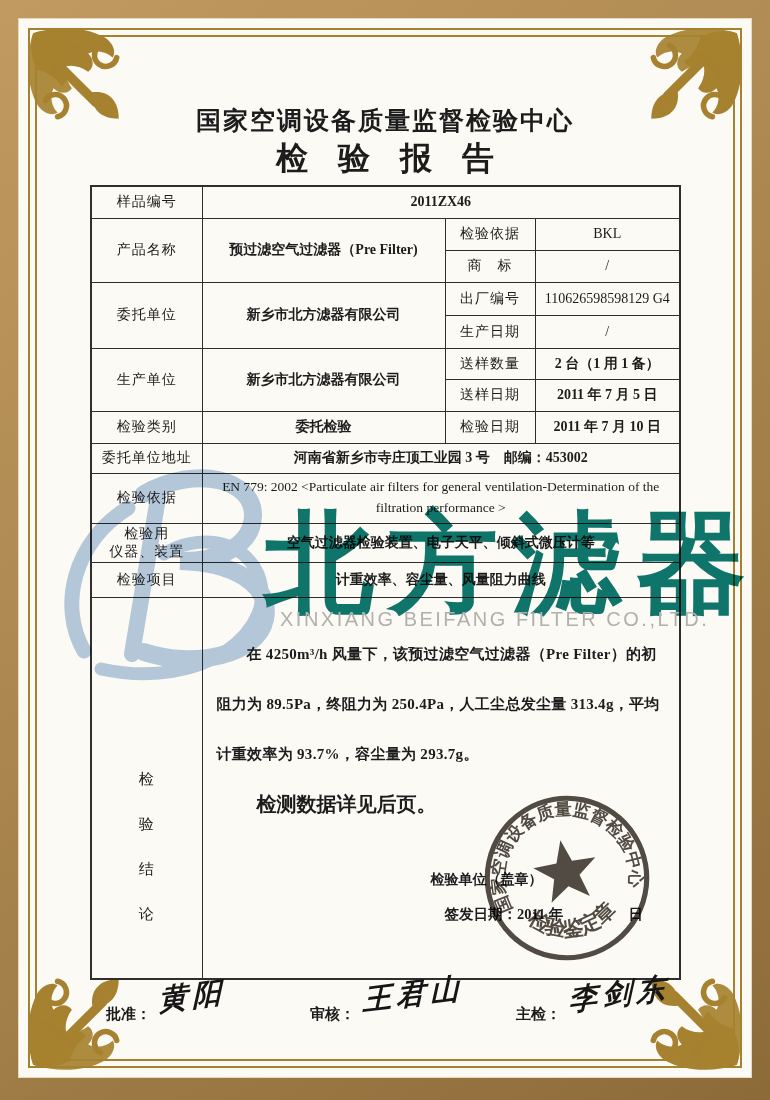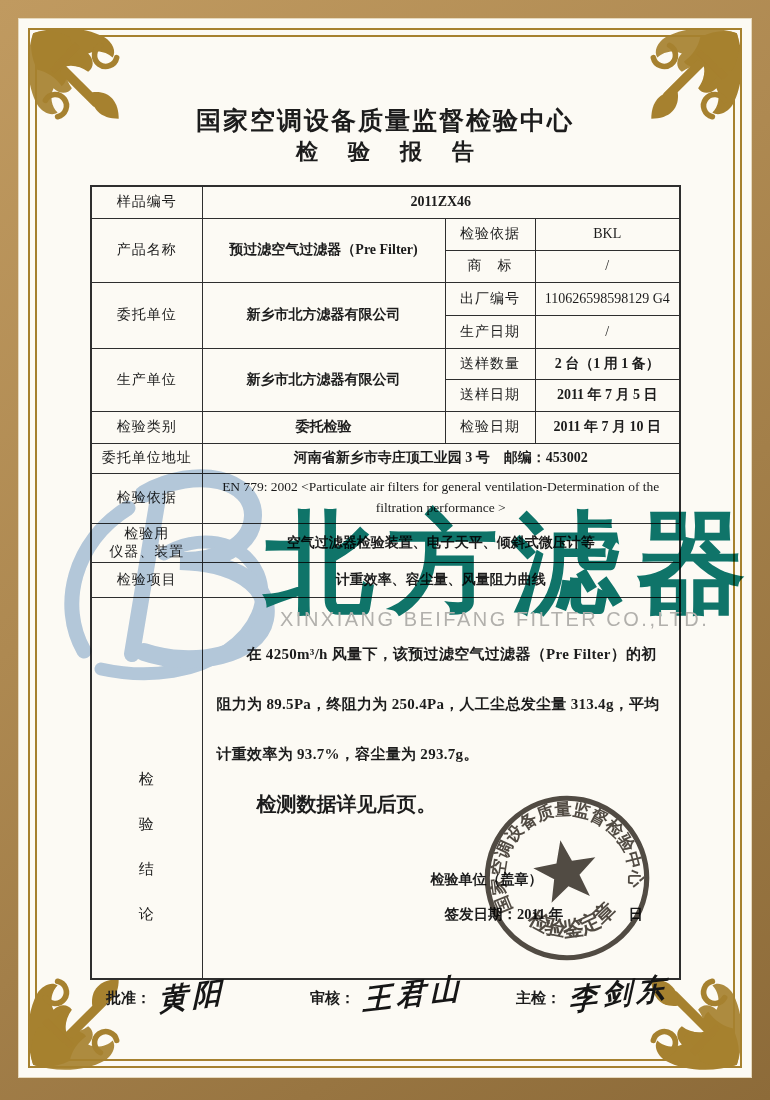--- a/index.html
+++ b/index.html
@@ -18,21 +18,21 @@
 
   .corner { position:absolute; width:112px; height:112px; color:#a6812f; }
   .corner.tl { left:5px;  top:5px; }
   .corner.tr { right:5px; top:5px;  transform:rotate(90deg); }
   .corner.br { right:5px; bottom:3px; transform:rotate(180deg); }
   .corner.bl { left:5px;  bottom:3px; transform:rotate(270deg); }
 
   .org-name { position:absolute; top:86px; left:0; width:100%; text-align:center;
               font-size:25px; font-weight:bold; letter-spacing:2px; }
   .report-title { position:absolute; top:119px; left:0; width:100%; text-align:center; }
-  .report-title span { font-size:22px; font-weight:bold; letter-spacing:30px; margin-right:-30px; }
+  .report-title span { font-size:32px; font-weight:bold; letter-spacing:30px; margin-right:-30px; }
 
   .meta-row { position:absolute; left:80px; top:150px; width:589px;
               display:flex; justify-content:space-between;
               font-size:15px; font-weight:bold; }
 
   table.report { position:absolute; left:72px; top:167px; width:589px;
                  border-collapse:collapse; table-layout:fixed;
                  font-size:14px; z-index:2; background:transparent; }
   table.report td { border:1px solid #2e2e2e; text-align:center; vertical-align:middle;
                     padding:1px 2px; overflow:hidden; }
@@ -63,21 +63,21 @@
            color:#b4b4b4; letter-spacing:2.5px; white-space:nowrap;
            font-family:"Liberation Sans","DejaVu Sans",sans-serif; }
 
   .stamp { position:absolute; left:461px; top:772px; width:176px; height:176px; z-index:5;
            transform:rotate(-10deg); opacity:.88; mix-blend-mode:multiply; }
 
   .sig-group { position:absolute; display:flex; align-items:flex-start; z-index:4; }
   .sig-approve { left:88px;  top:963px; }
   .sig-review  { left:292px; top:963px; }
   .sig-chief   { left:498px; top:963px; }
-  .sig-label { font-size:15px; font-weight:bold; padding-top:8px; white-space:nowrap; }
+  .sig-label { font-size:15px; font-weight:bold; padding-top:24px; white-space:nowrap; }
   .sig-name  { font-size:29px; font-weight:bold; font-style:italic; margin-left:8px;
                letter-spacing:5px; white-space:nowrap; color:#161616;
                transform:rotate(-7deg) skewX(-6deg); transform-origin:left bottom; }
 </style>
 </head>
 <body>
 
 <svg width="0" height="0" style="position:absolute">
   <defs>
     <g id="cornerart" fill="currentColor">

